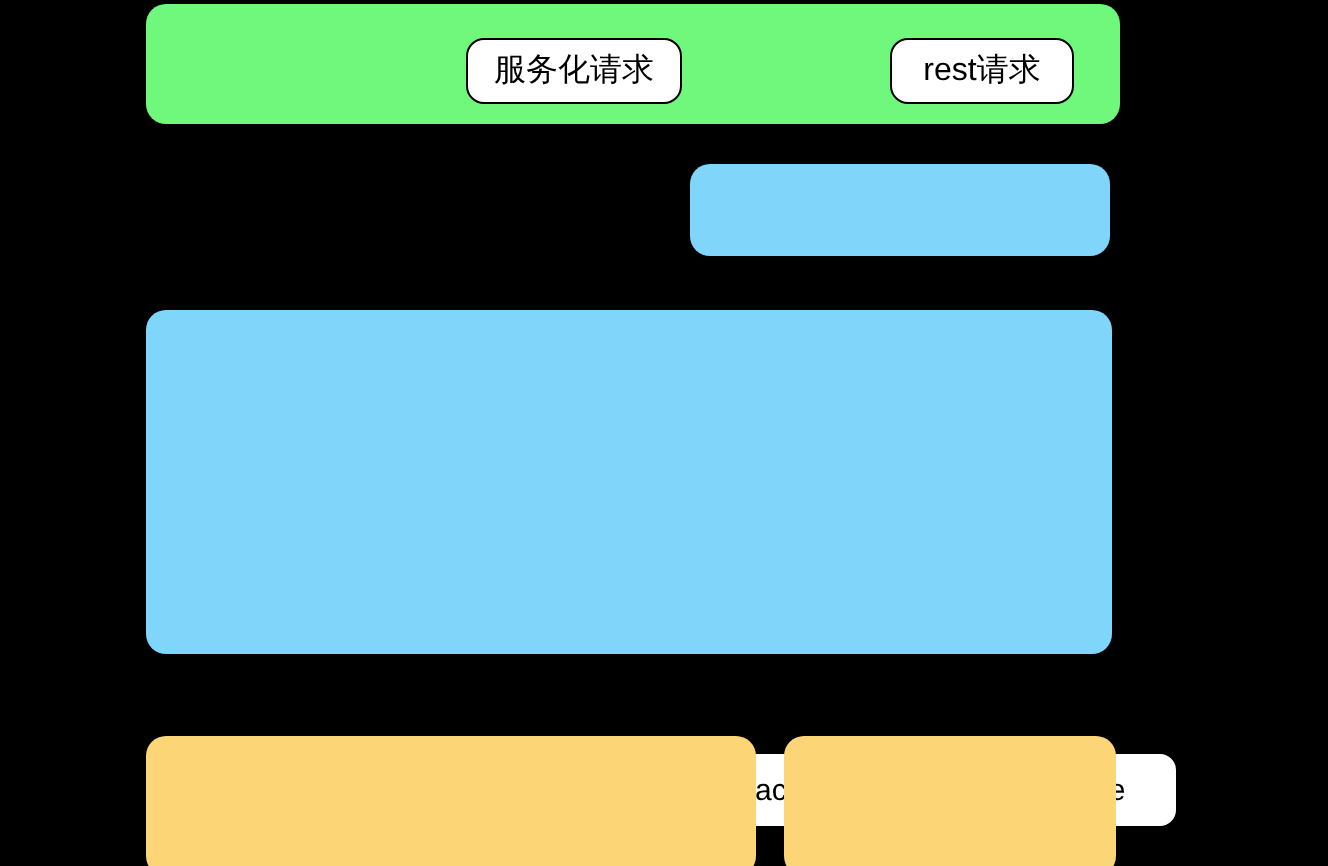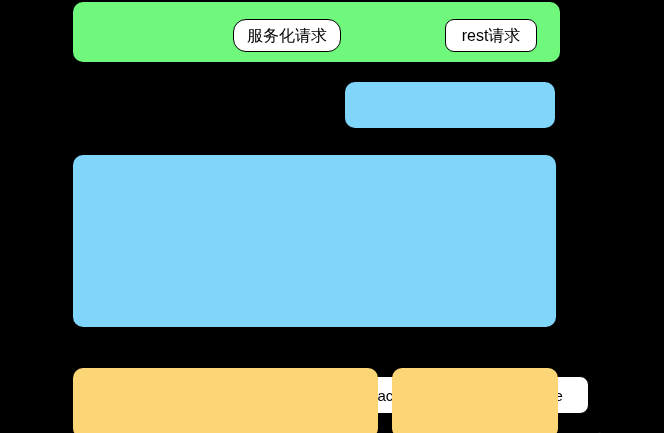--- a/index.html
+++ b/index.html
@@ -49,21 +49,21 @@
     box-sizing: border-box;
     display: flex;
     align-items: center;
     justify-content: center;
     color: #000000;
     font-size: 15px;
     line-height: 1;
     white-space: nowrap;
   }
 
-  #node-soa-request  { left: 160px; top: 17px;  width: 108px; height: 33px; font-size: 16px; border-radius: 13px; }
+  #node-soa-request  { left: 160px; top: 17px;  width: 108px; height: 33px; font-size: 16px; }
   #node-rest-request { left: 372px; top: 17px;  width: 92px;  height: 33px; font-size: 16px; }
 
   #node-request-validator { left: 104px; top: 166px; width: 430px; height: 34px; font-size: 16px; }
   #node-template  { left: 116px; top: 221px; width: 110px; height: 38px; font-size: 15px; }
   #node-cache     { left: 263px; top: 221px; width: 108px; height: 38px; font-size: 15px; }
   #node-log-trace { left: 406px; top: 221px; width: 110px; height: 38px; font-size: 15px; }
   #node-esloader  { left: 104px; top: 277px; width: 430px; height: 34px; font-size: 16px; }
 </style>
 </head>
 <body>

